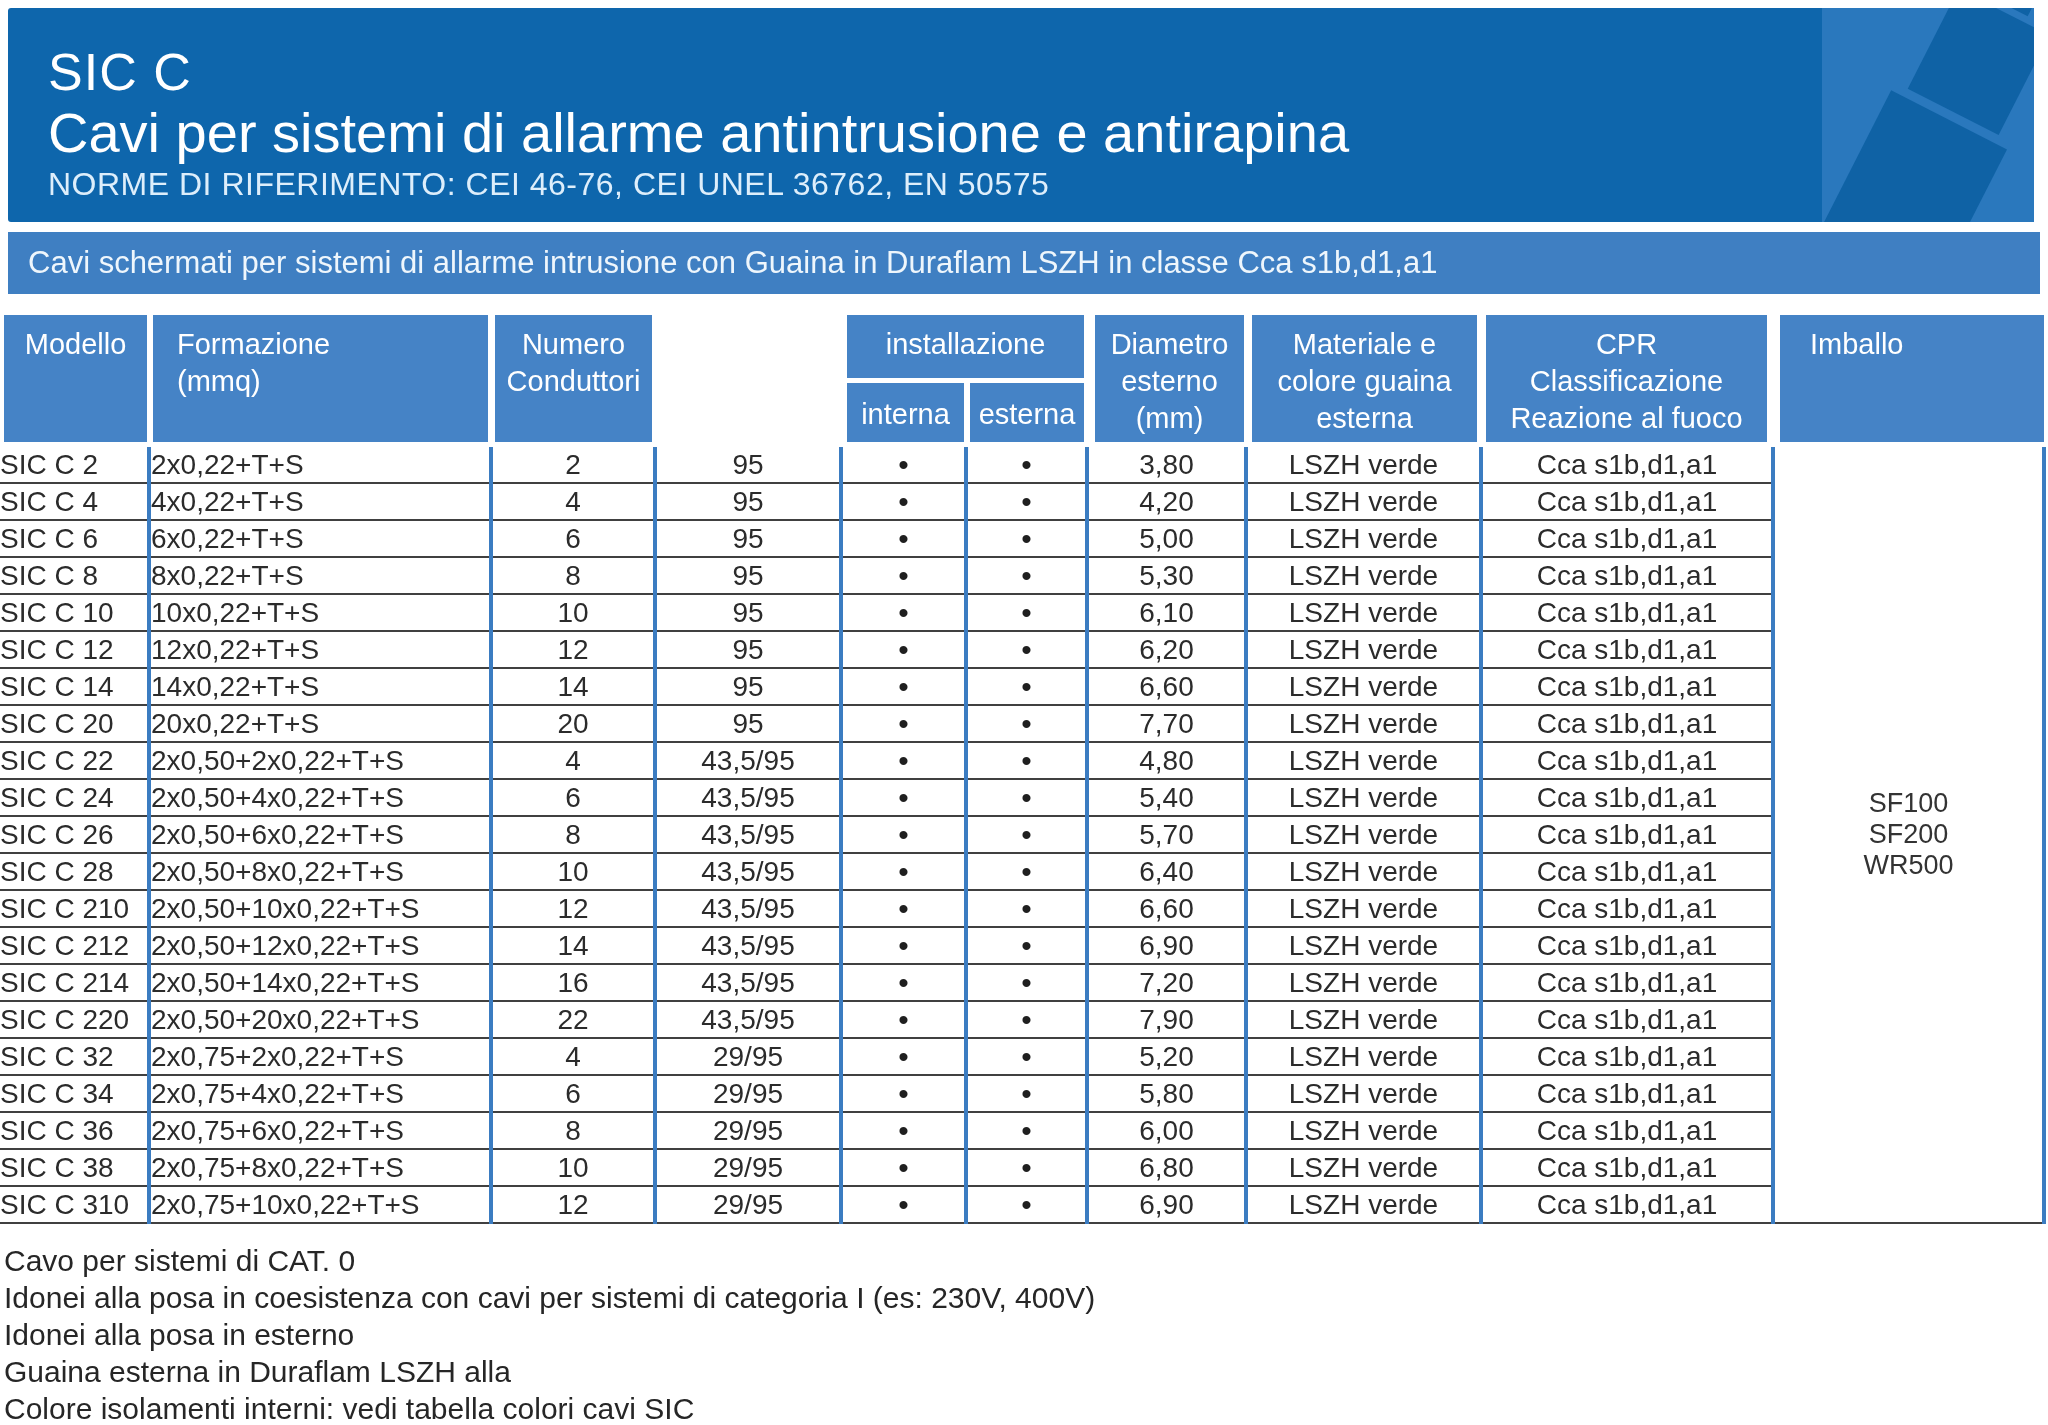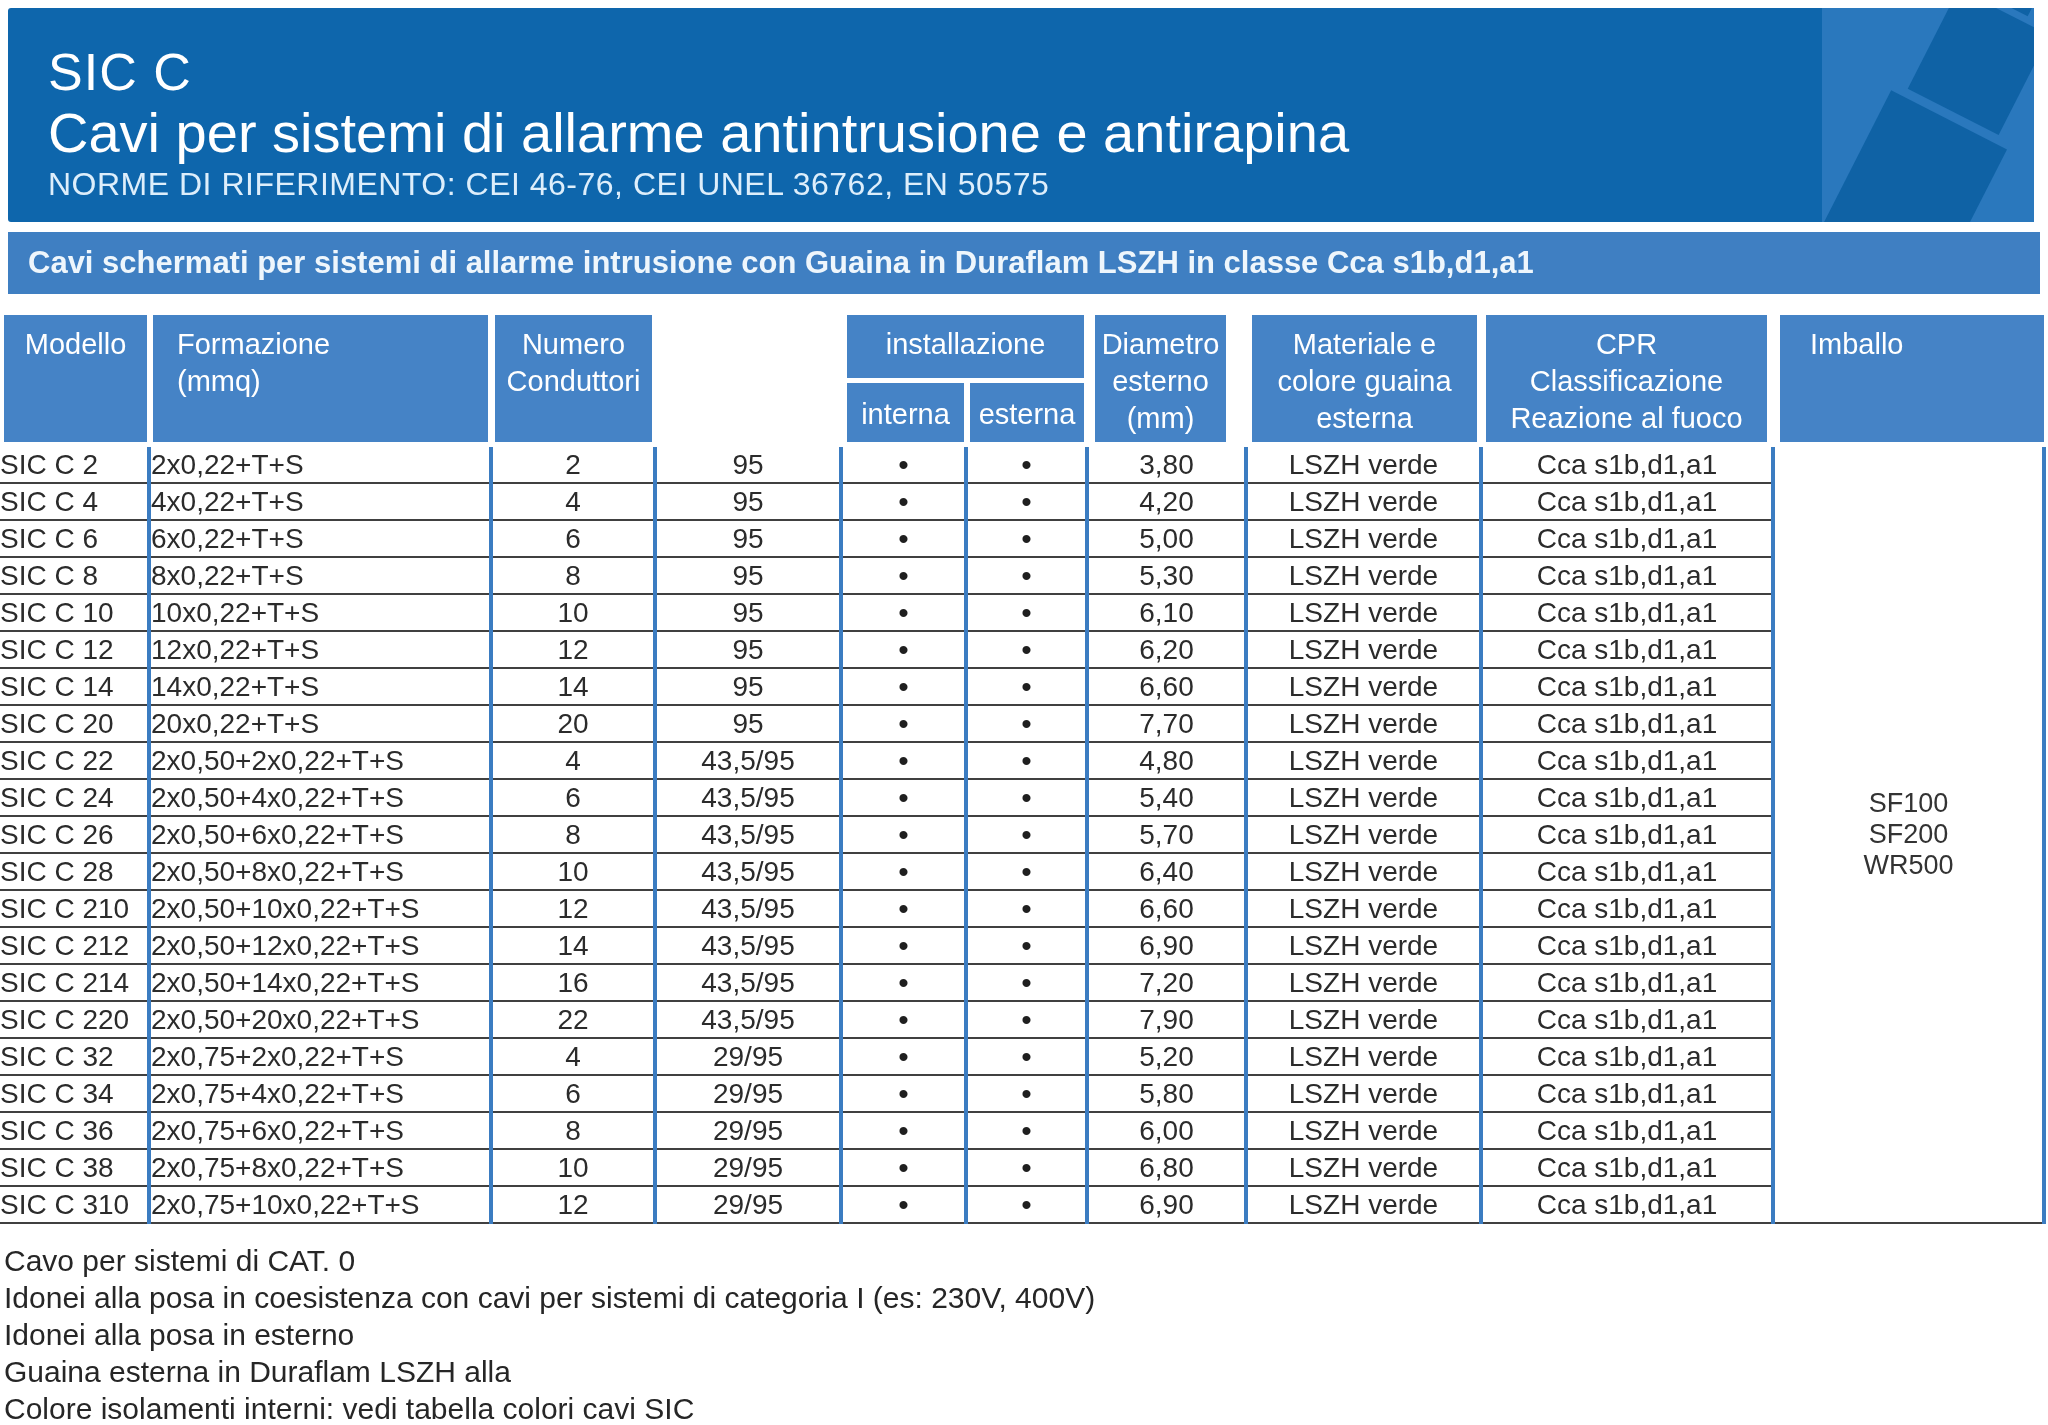--- a/index.html
+++ b/index.html
@@ -14,35 +14,35 @@
 
   
   .logo{position:absolute;right:0;top:0;width:212px;height:214px;background:#2a78bd;overflow:hidden;border-right:6px solid #ffffff;}
   .cable{position:absolute;left:58%;top:50%;width:130px;height:430px;transform:translate(-50%,-47%) rotate(27deg);}
   .cable .seg{background:#0f62a5;margin:0 auto;}
   .cable .tip{width:46px;height:78px;margin-bottom:7px;}
   .cable .conn{width:102px;height:112px;margin-bottom:9px;}
   .cable .body{width:130px;height:224px;}
 
   
-  .banner{position:absolute;left:8px;top:232px;width:2032px;height:62px;background:#3f7fc2;font-weight:bold;}
+  .banner{position:absolute;left:8px;top:232px;width:2032px;height:62px;background:#3f7fc2;}
   .banner span{display:block;padding-left:20px;line-height:62px;font-size:31px;color:#eef6fc;white-space:nowrap;}
 
   
   .hcell{position:absolute;top:315px;height:127px;background:#4583c6;color:#ffffff;
          font-size:29px;line-height:37px;box-sizing:border-box;padding-top:11px;
          text-align:center;white-space:pre-line;}
   .h-modello{left:4px;width:143px;}
   .h-formazione{left:153px;width:335px;text-align:left;padding-left:24px;}
   .h-numero{left:495px;width:157px;}
   .h-resistenza{left:659px;width:177px;}
   .h-install{left:847px;width:237px;height:63px;}
   .h-interna{left:847px;top:383px;width:117px;height:59px;padding-top:13px;}
   .h-esterna{left:970px;top:383px;width:114px;height:59px;padding-top:13px;}
-  .h-diametro{left:1095px;width:131px;}
+  .h-diametro{left:1095px;width:149px;}
   .h-materiale{left:1252px;width:225px;}
   .h-cpr{left:1486px;width:281px;}
   .h-imballo{left:1780px;width:264px;text-align:left;padding-left:30px;}
 
   
   table.grid{position:absolute;left:0;top:447px;width:2044px;border-collapse:collapse;
              table-layout:fixed;font-size:28px;color:#2b2b2b;}
   table.grid td{height:35px;border-right:4px solid #3b7cc1;border-bottom:2px solid #404040;
                 padding:0;vertical-align:middle;line-height:1;overflow:hidden;}
   td.c-model{padding-left:6px;}

